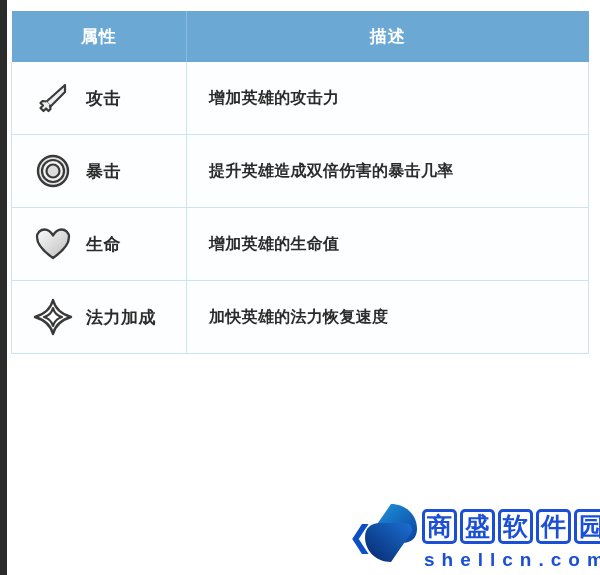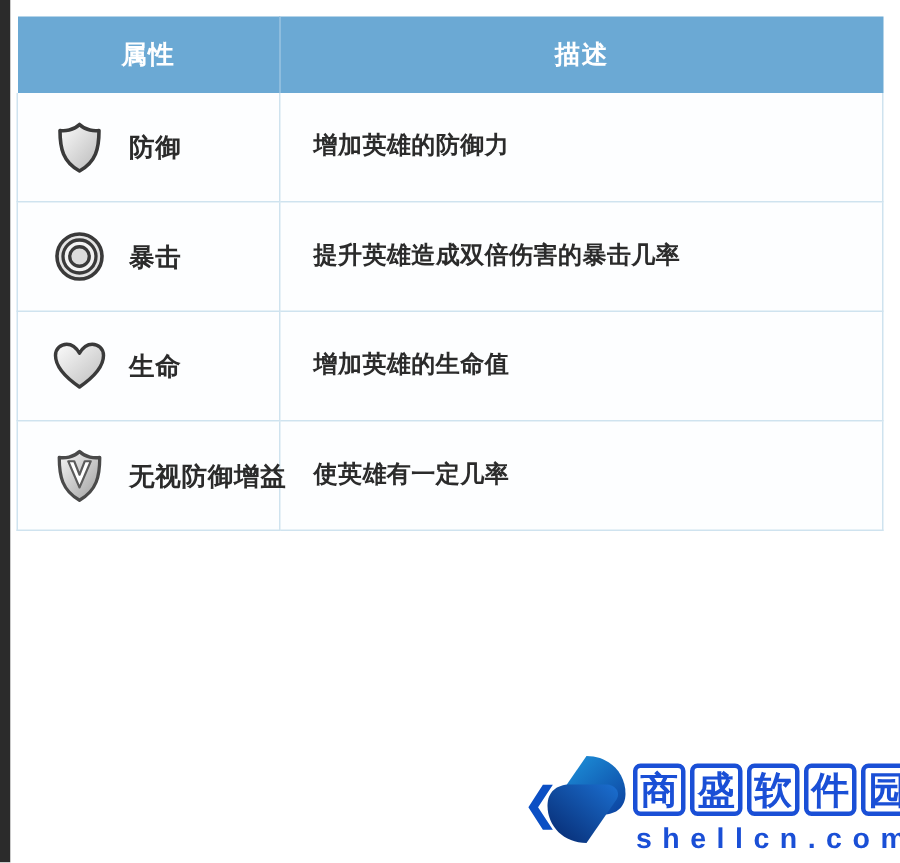--- a/index.html
+++ b/index.html
@@ -182,42 +182,39 @@
       <col class="c-desc">
     </colgroup>
     <thead>
       <tr>
         <th class="th-attr">属性</th>
         <th class="th-desc">描述</th>
       </tr>
     </thead>
     <tbody>
 
-
       <tr>
         <td class="cell-attr">
           <div class="attr-inner">
             <span class="icon-wrap">
-              <svg width="36" height="38" viewBox="0 0 36 38">
-                <defs>
-                  <linearGradient id="gShield" x1="0" y1="0" x2="1" y2="1">
-                    <stop offset="0%" stop-color="#fbfbfb"></stop>
-                    <stop offset="100%" stop-color="#b9b9b9"></stop>
-                  </linearGradient>
-                </defs>
-                <path d="M18 4 C14 8, 8 8.5, 5 8 C5 20, 7 29, 18 35 C29 29, 31 20, 31 8 C28 8.5, 22 8, 18 4 Z" fill="url(#gShield)" stroke="#3a3a3a" stroke-width="2.4" stroke-linejoin="round"></path>
+              <svg width="38" height="38" viewBox="0 0 38 38">
+                <g fill="none" stroke="#3a3a3a" stroke-width="2.2" stroke-linejoin="round">
+                  <path d="M31 6 L31 13 L16.5 27.5 L12 23 Z" fill="#eeeeee"></path>
+                  <path d="M12.5 22.5 L8.5 22 L6.5 24 L9 26.5 L6.5 29 L9.5 32 L12 29.5 L14.5 32 L16.5 30 L16 26" fill="#eeeeee"></path>
+                </g>
               </svg>
             </span>
-            <span class="attr-name">防御</span>
+            <span class="attr-name">攻击</span>
           </div>
         </td>
         <td class="cell-desc">
-          <div class="desc-text">增加英雄的防御力</div>
-        </td>
-      </tr>
+          <div class="desc-text">增加英雄的攻击力</div>
+        </td>
+      </tr>
+
 
       <tr>
         <td class="cell-attr">
           <div class="attr-inner">
             <span class="icon-wrap">
               <svg width="38" height="38" viewBox="0 0 38 38">
                 <g fill="none" stroke="#3a3a3a">
                   <circle cx="19" cy="19" r="15" stroke-width="2.4" fill="#e4e4e4"></circle>
                   <circle cx="19" cy="19" r="11" stroke-width="2.2" fill="#f3f3f3"></circle>
                   <circle cx="19" cy="19" r="6.5" stroke-width="2.2" fill="#dcdcdc"></circle>
@@ -248,43 +245,39 @@
             </span>
             <span class="attr-name">生命</span>
           </div>
         </td>
         <td class="cell-desc">
           <div class="desc-text">增加英雄的生命值</div>
         </td>
       </tr>
 
 
-
       <tr>
         <td class="cell-attr">
           <div class="attr-inner">
             <span class="icon-wrap">
-              <svg width="36" height="38" viewBox="0 0 36 38">
-                <defs>
-                  <linearGradient id="gShieldV" x1="0" y1="0" x2="1" y2="1">
-                    <stop offset="0%" stop-color="#f7f7f7"></stop>
-                    <stop offset="100%" stop-color="#9e9e9e"></stop>
-                  </linearGradient>
-                </defs>
-                <path d="M18 3 C14 7, 8 7.5, 4.5 7 C4.5 19.5, 6.5 29, 18 35.5 C29.5 29, 31.5 19.5, 31.5 7 C28 7.5, 22 7, 18 3 Z" fill="url(#gShieldV)" stroke="#4a4a4a" stroke-width="2.2" stroke-linejoin="round"></path>
-                <path d="M10.5 9.5 L18 27 L25.5 9.5 L21.5 9.5 L18 18.5 L14.5 9.5 Z" fill="#ffffff" stroke="#5a5a5a" stroke-width="1.4" stroke-linejoin="round"></path>
+              <svg width="40" height="38" viewBox="0 0 40 38">
+                <g fill="none" stroke="#3a3a3a" stroke-linejoin="round">
+                  <path d="M20 2 C22 10, 28 16, 38 19 C28 22, 22 28, 20 36 C18 28, 12 22, 2 19 C12 16, 18 10, 20 2 Z" stroke-width="2.4" fill="#ffffff"></path>
+                  <path d="M20 10 C21.2 14.5, 24.5 17.8, 29 19 C24.5 20.2, 21.2 23.5, 20 28 C18.8 23.5, 15.5 20.2, 11 19 C15.5 17.8, 18.8 14.5, 20 10 Z" stroke-width="2.2" fill="#ffffff"></path>
+                </g>
               </svg>
             </span>
-            <span class="attr-name">无视防御增益</span>
+            <span class="attr-name">法力加成</span>
           </div>
         </td>
         <td class="cell-desc">
-          <div class="desc-text">使英雄有一定几率</div>
-        </td>
-      </tr>
+          <div class="desc-text">加快英雄的法力恢复速度</div>
+        </td>
+      </tr>
+
 
     </tbody>
   </table>
 
   <div id="watermark">
     <span id="wm-chevron">❮</span>
 
     <span id="wm-mark">
       <svg width="58" height="62" viewBox="0 0 58 62">
         <defs>

